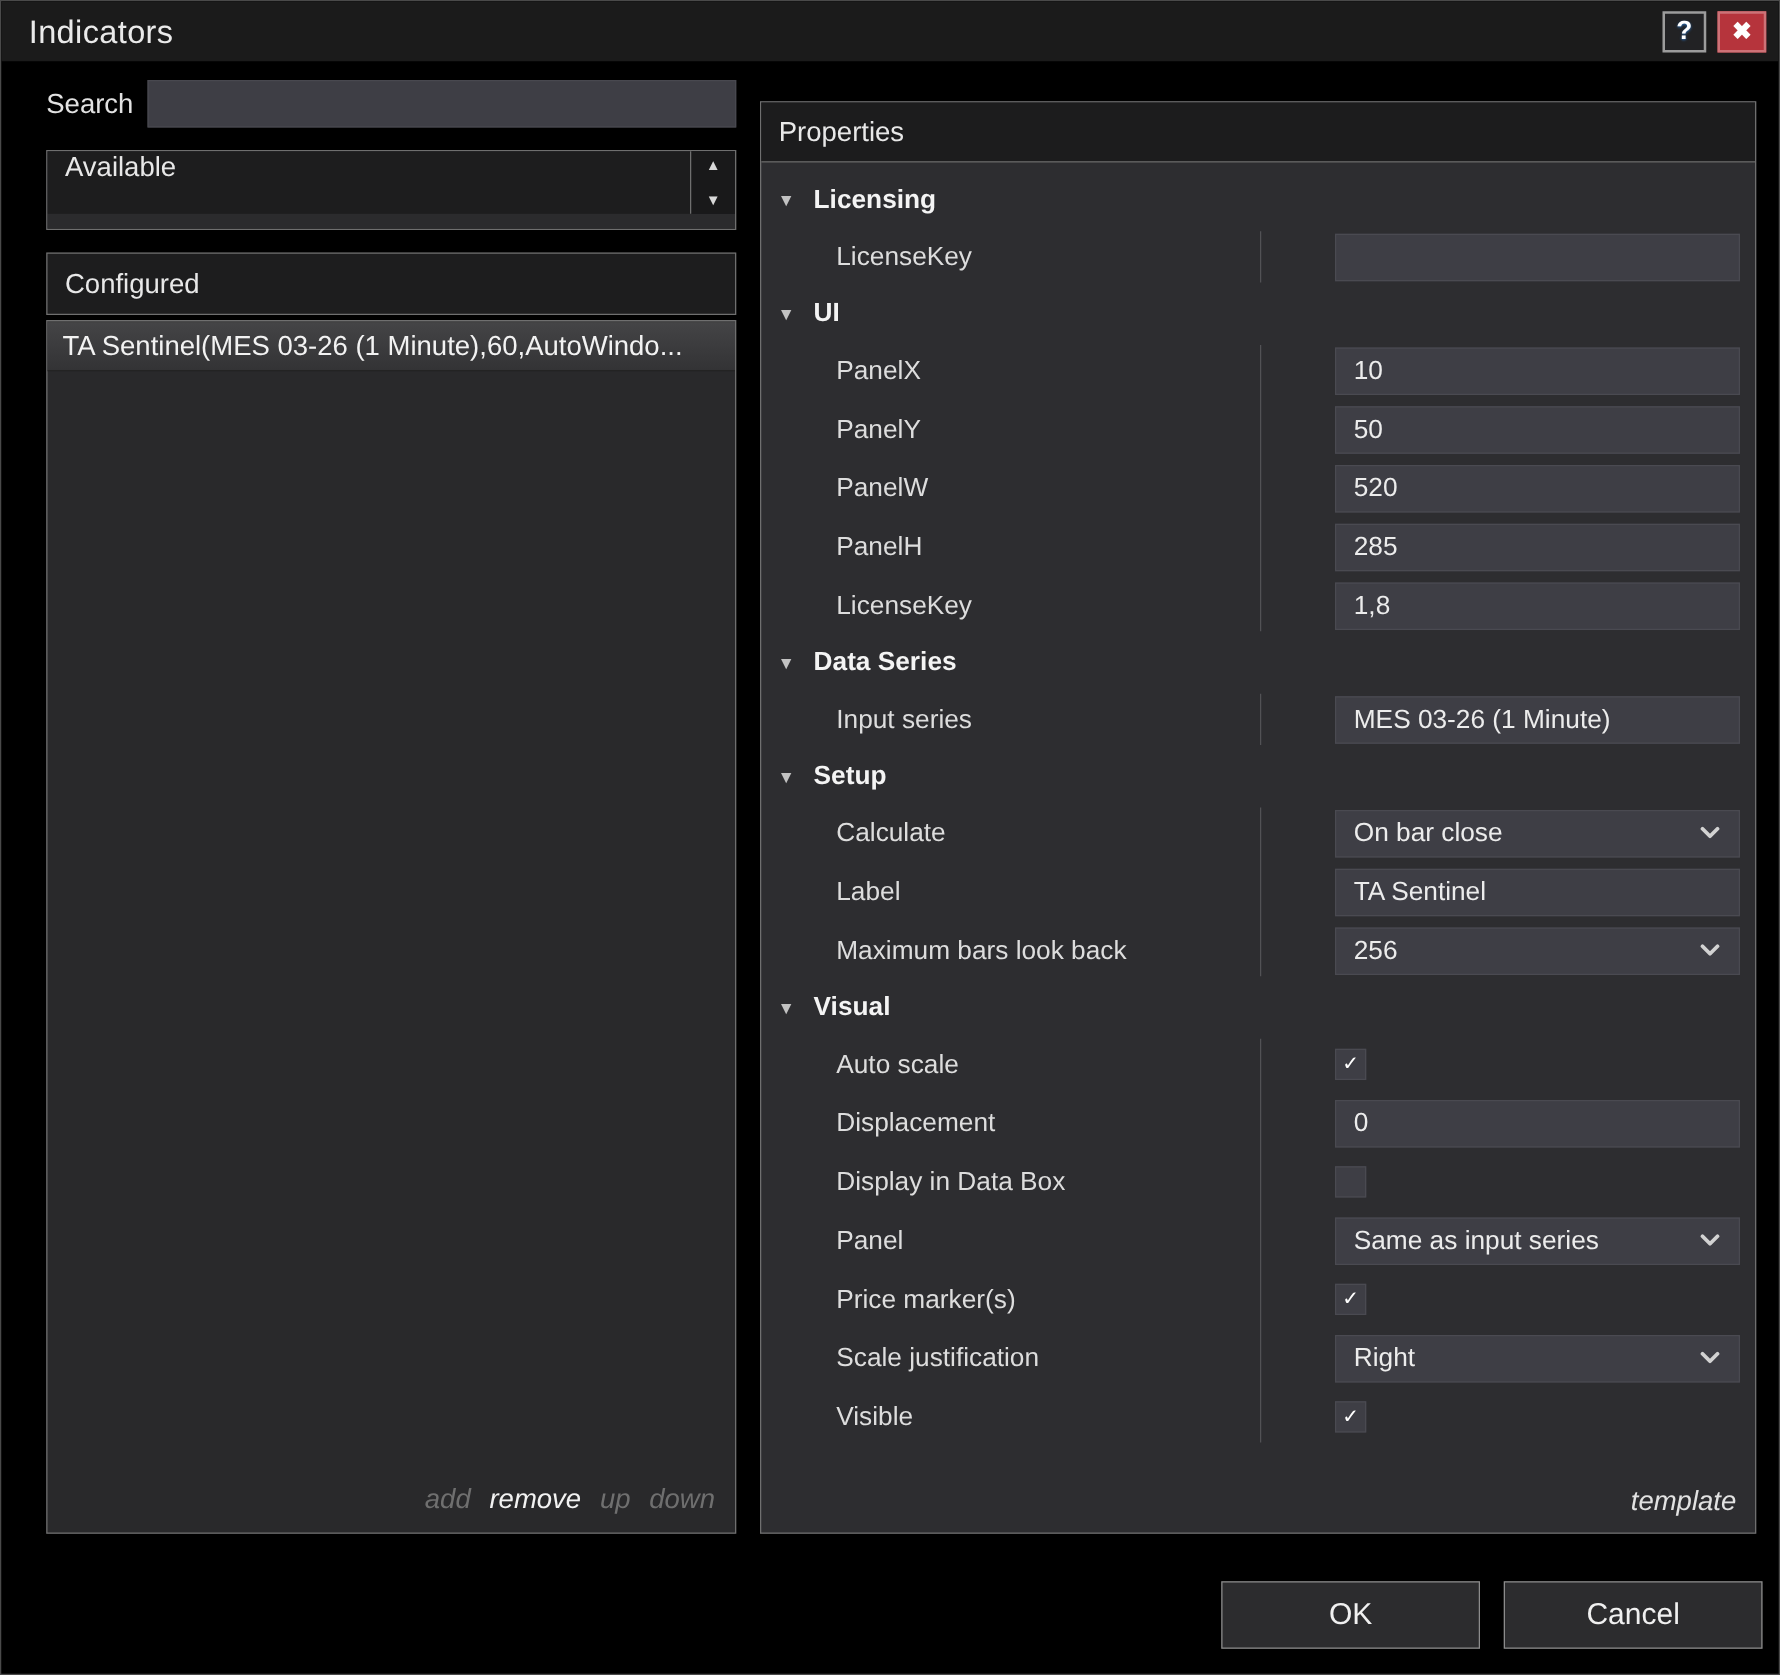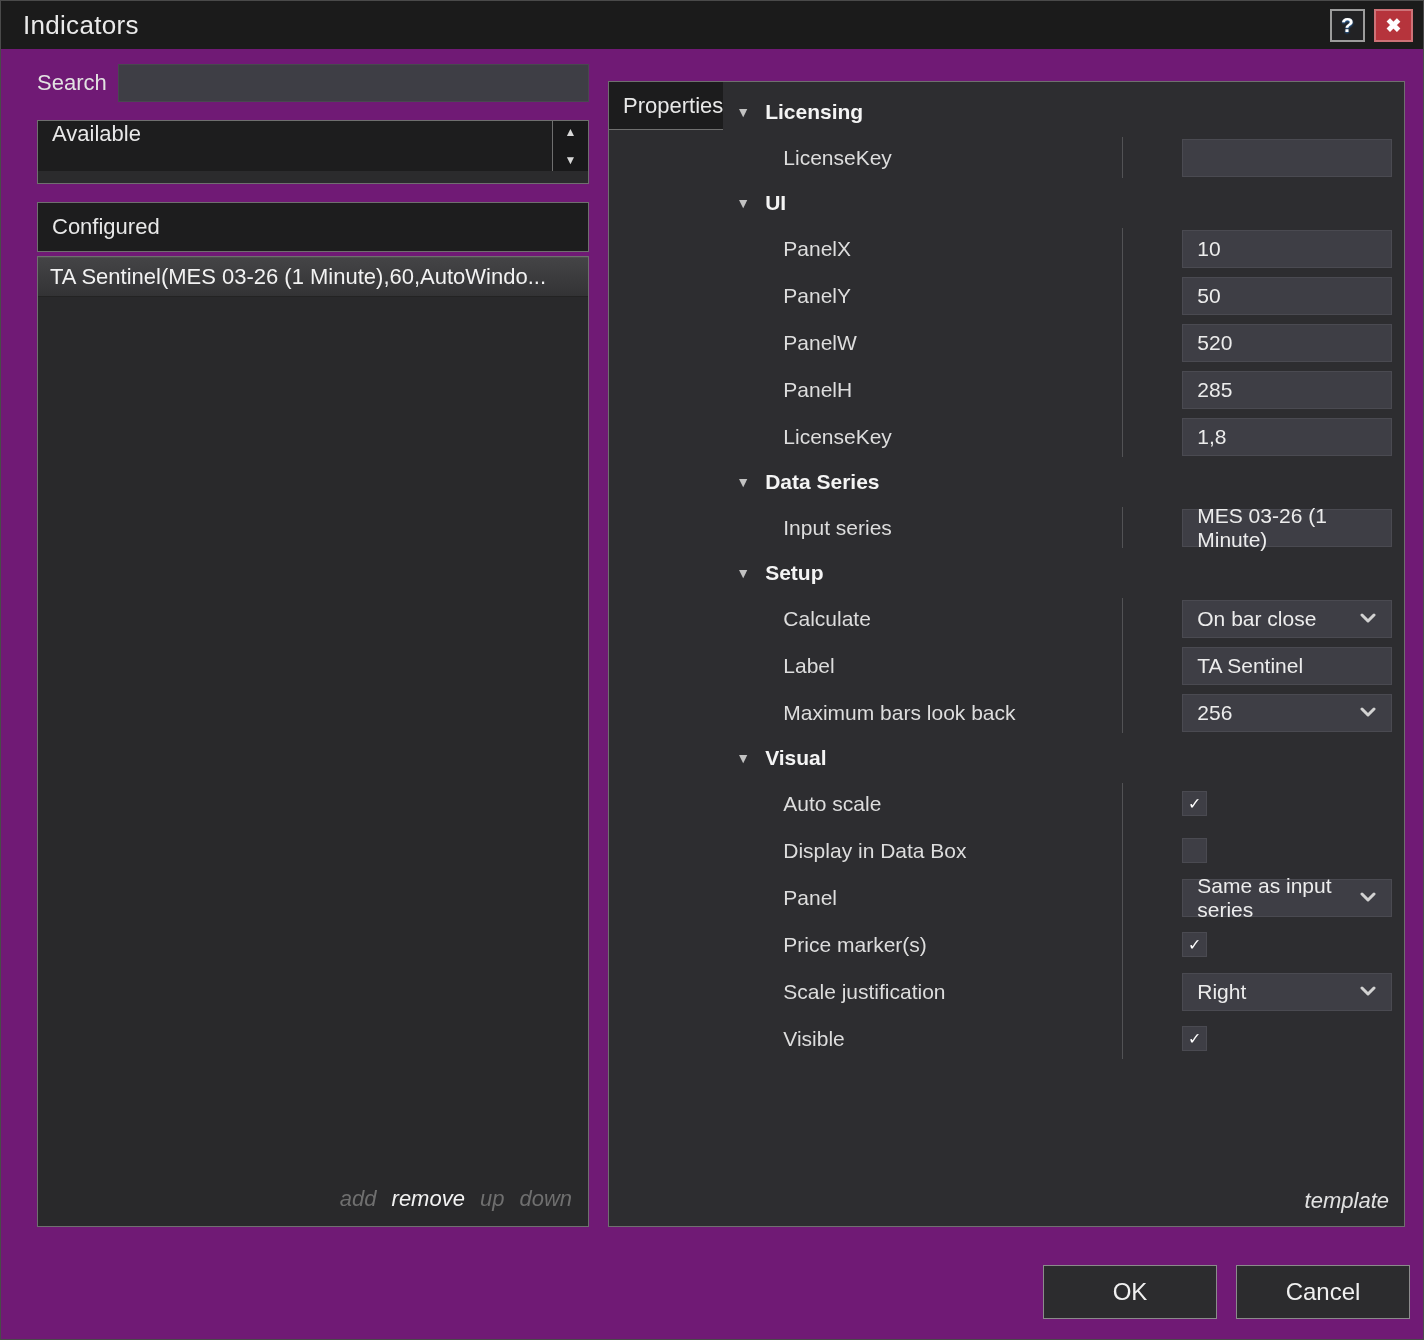--- a/index.html
+++ b/index.html
@@ -1,20 +1,20 @@
 <!DOCTYPE html>
 <html><head>
 <meta charset="utf-8">
 <style>
   * { margin:0; padding:0; box-sizing:border-box; }
   html,body { background:#1a1a1a; }
   body { font-family:"Liberation Sans", sans-serif; }
 
   .window{
-    width:1424px;height:1340px;background:#701a75;
+    width:1424px;height:1340px;background:#000000;
     border:1px solid #4a4a4a;display:flex;flex-direction:column;
     overflow:hidden;
   }
 
   
   .titlebar{height:48px;background:#1b1b1b;display:flex;align-items:center;
     padding:0 10px 0 22px;flex:none;}
   .title{color:#eaeaea;font-size:26px;flex:1;letter-spacing:.3px;}
   .tb-btn{height:33px;display:flex;align-items:center;justify-content:center;
     font-weight:bold;cursor:default;}
@@ -56,21 +56,21 @@
     font-size:22px;color:#f2f2f2;white-space:nowrap;overflow:hidden;}
   .list-item.selected{background:linear-gradient(#444446,#333335);
     border-top:1px solid #4e4e4e;border-bottom:1px solid #232323;}
   .cfg-actions{margin-top:auto;display:flex;justify-content:flex-end;
     align-items:center;gap:15px;padding:14px 16px;font-size:22px;font-style:italic;}
   .link-dim{color:#6f6f6f;}
   .link-bright{color:#f2f2f2;}
 
   
   .props{margin-top:32px;margin-bottom:18px;flex:1;border:1px solid #6f6f6f;
-    background:#2d2d30;display:flex;flex-direction:row;min-height:0;}
+    background:#2d2d30;display:flex;flex-direction:column;min-height:0;}
   .props-header{height:48px;background:#1c1c1d;border-bottom:1px solid #6f6f6f;
     display:flex;align-items:center;padding-left:14px;color:#e8e8e8;
     font-size:22px;flex:none;}
   .props-body{flex:1;display:flex;flex-direction:column;padding-top:8px;
     overflow:hidden;}
   .sec-header{height:44px;display:flex;align-items:center;padding-left:13px;gap:15px;}
   .tri{color:#c2c2c2;font-size:14px;line-height:1;}
   .sec-title{color:#f4f4f4;font-size:21px;font-weight:bold;}
   .sec-rows{position:relative;}
   .sec-rows::before{content:"";position:absolute;left:399px;top:3px;bottom:3px;
@@ -87,21 +87,21 @@
     border:1px solid #4a4a51;display:flex;align-items:center;justify-content:center;
     color:#fff;font-size:16px;line-height:1;}
   .checkbox .mark{visibility:hidden;}
   .checkbox.checked .mark{visibility:visible;}
   .template-row{display:flex;justify-content:flex-end;padding:0 15px 12px;
     font-size:22px;font-style:italic;color:#e2e2e2;}
 
   
   .footer{height:94px;flex:none;display:flex;align-items:center;
     justify-content:flex-end;gap:19px;padding-right:13px;}
-  .btn{width:174px;height:54px;display:flex;align-items:center;
+  .btn{width:207px;height:54px;display:flex;align-items:center;
     justify-content:center;font-size:24px;cursor:default;}
   .btn-ok,.btn-cancel{background:#2c2c2e;border:1px solid #8b8b8b;color:#f0f0f0;}
   .btn-apply{background:#949494;border:1px solid #a6a6a6;color:#656565;}
 </style>
 </head>
 <body>
 
 <div class="window">
 
   <div class="titlebar">
@@ -288,20 +288,28 @@
                 <div class="sec-rows">
                   <div class="prop-row">
                     <div class="prop-label">Auto scale</div>
                     <div class="prop-value">
                       <div class="checkbox checked">
                         <span class="mark">✓</span>
                       </div>
                     </div>
                   </div>
                   <div class="prop-row">
+                    <div class="prop-label">Displacement</div>
+                    <div class="prop-value">
+                      <div class="field">
+                        <span>0</span>
+                      </div>
+                    </div>
+                  </div>
+                  <div class="prop-row">
                     <div class="prop-label">Display in Data Box</div>
                     <div class="prop-value">
                       <div class="checkbox">
                         <span class="mark">✓</span>
                       </div>
                     </div>
                   </div>
                   <div class="prop-row">
                     <div class="prop-label">Panel</div>
                     <div class="prop-value">

